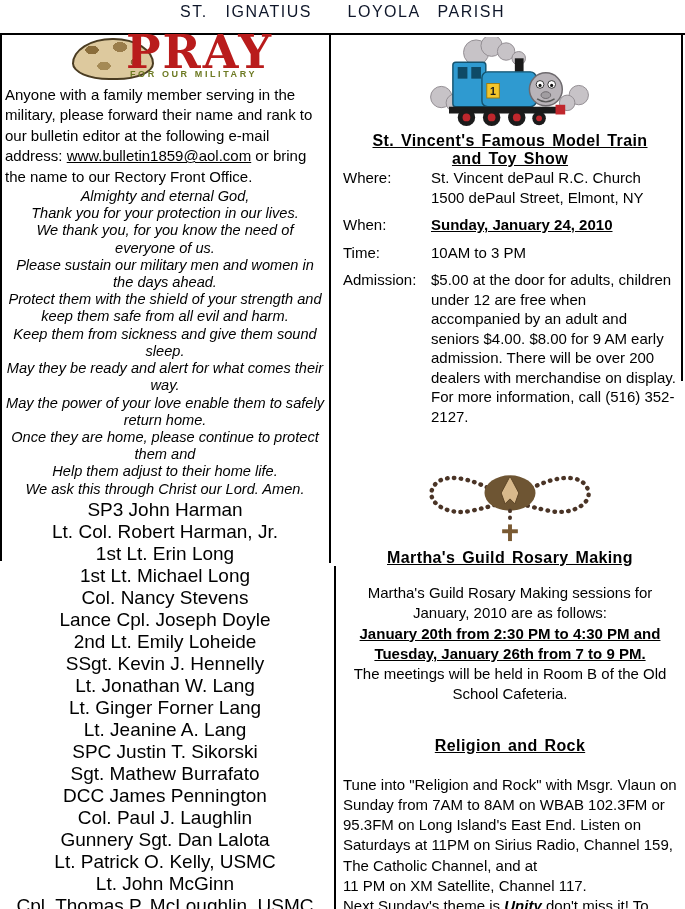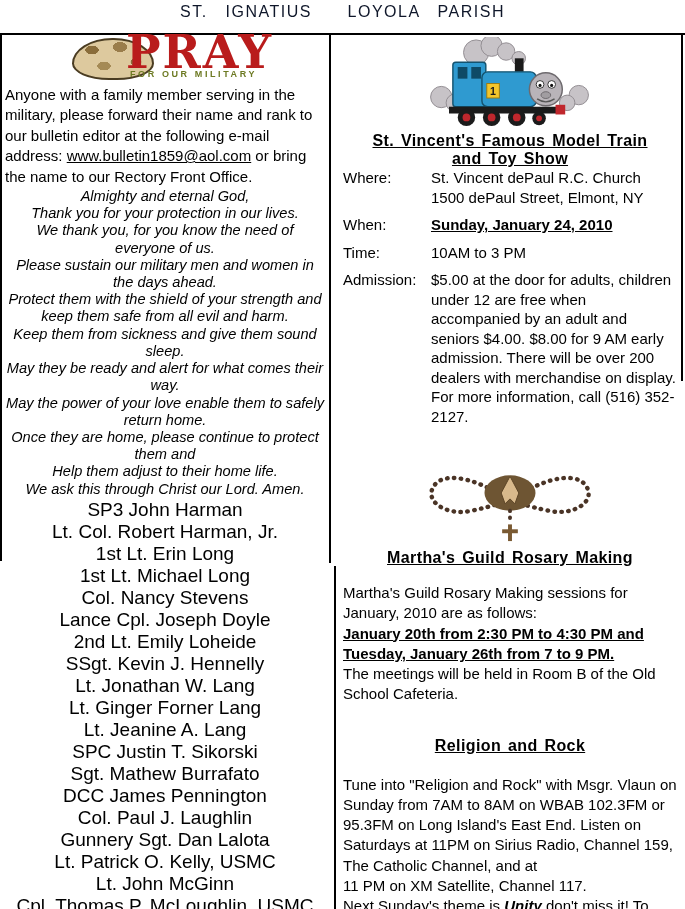--- a/index.html
+++ b/index.html
@@ -56,21 +56,21 @@
   }
   .train-heading { width:300px; margin:3px auto 0; }
 
   .details { display:grid; grid-template-columns:88px 1fr; font-size:15px; line-height:1.3; row-gap:8px; }
   .det-label { padding-right:4px; }
   .bold-underline { font-weight:bold; text-decoration:underline; }
 
   .rosary-wrap { margin:16px auto 4px; }
   .martha-heading { margin:2px auto 8px; }
   .body-text { font-size:15px; line-height:1.35; }
-  .martha-text { margin-top:16px; }
+  .martha-text { margin-top:16px;text-align:center; }
 
   .religion-heading { margin:32px auto 0; }
   .religion-text { margin-top:20px; }
   .unity { font-weight:bold; font-style:italic; text-decoration:underline; }
 </style>
 </head>
 <body>
 
 <div class="page-title">ST.   IGNATIUS      LOYOLA   PARISH</div>
 

